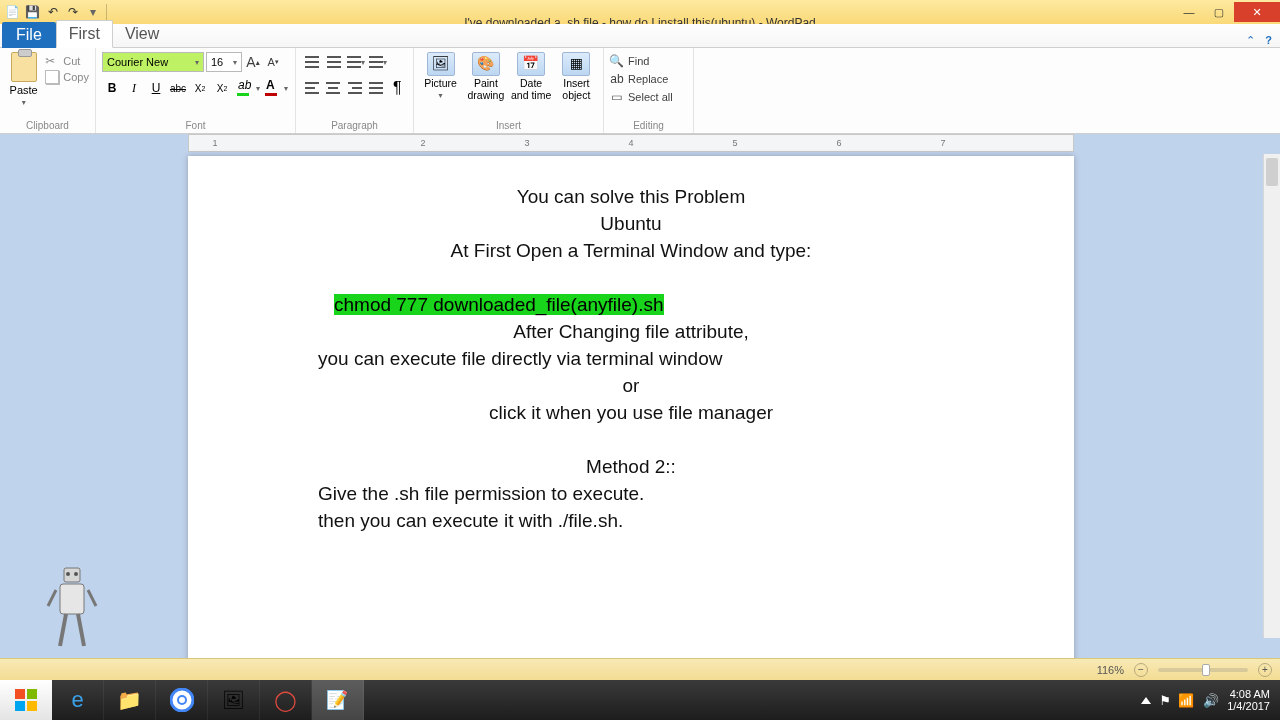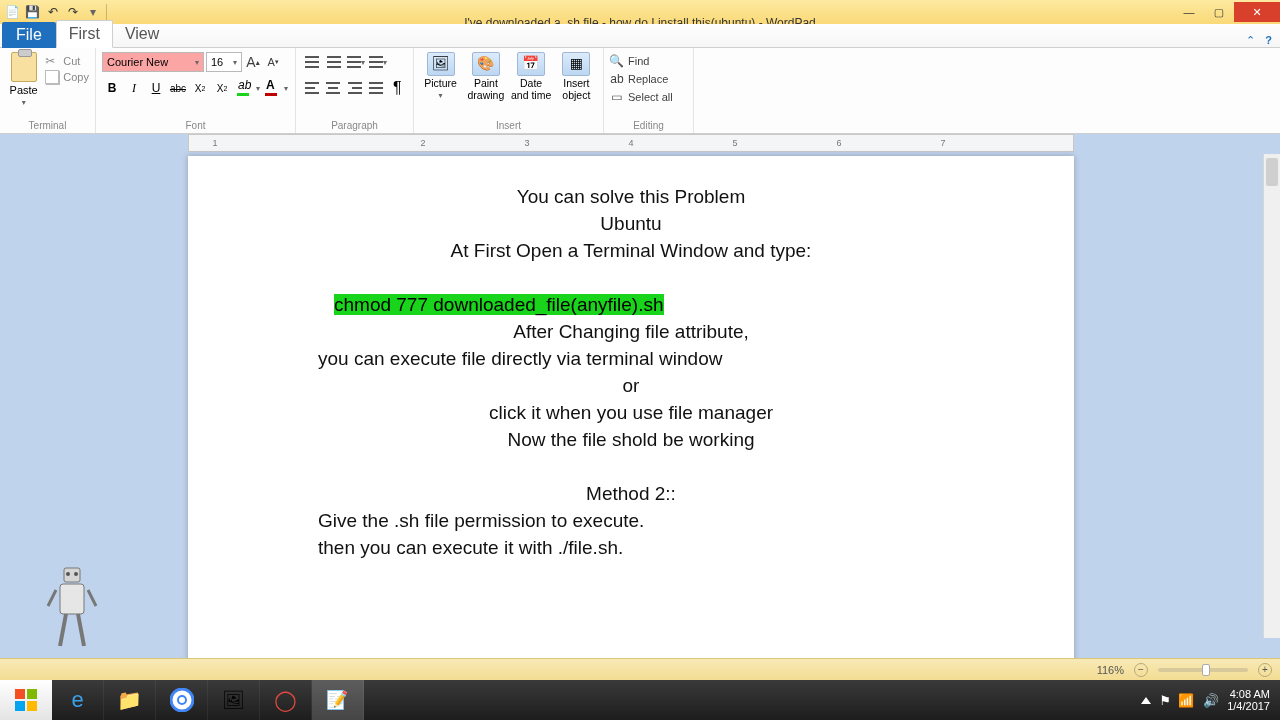--- a/index.html
+++ b/index.html
@@ -35,21 +35,21 @@
 .paste-btn { display: flex; flex-direction: column; align-items: center; width: 40px; font-size: 11px; gap: 2px; }
 .paste-icon { width: 26px; height: 30px; background: #f8e0a0; border: 1px solid #c7a95d; border-radius: 2px; position: relative; }
 .paste-icon::before { content:""; position:absolute; top:-4px; left:6px; width:12px; height:6px; background:#ccc; border:1px solid #999; border-radius:2px;}
 .clip-small { display:flex; align-items:center; gap:4px; font-size:11px; color:#888; }
 .clip-small .sicon { width:14px; height:14px; }
 .scissors::before { content:"✂"; font-size:12px; color:#8a8a8a; }
 .copyico { width:14px;height:14px; background:#fff; border:1px solid #bbb; box-shadow:1px 1px 0 #bbb; }
 
 
 .font-row1 { display:flex; gap:2px; align-items:center; }
-.font-name { width: 102px; height: 20px; border:1px solid #b9b9b9; background:#fca5a5; font-size:11px; padding:2px 4px; display:flex; align-items:center; justify-content:space-between; }
+.font-name { width: 102px; height: 20px; border:1px solid #b9b9b9; background:#bef264; font-size:11px; padding:2px 4px; display:flex; align-items:center; justify-content:space-between; }
 .font-size { width: 36px; height:20px; border:1px solid #b9b9b9; background:#fff; font-size:11px; padding:2px 4px; display:flex; align-items:center; justify-content:space-between; }
 .fontbtn { width:18px; height:18px; display:flex; align-items:center; justify-content:center; font-size:12px; color:#3f3f3f; }
 .font-row2 { display:flex; gap:2px; align-items:center; margin-top:4px; }
 .fbtn { width:20px; height:20px; display:flex; align-items:center; justify-content:center; font-size:12px; }
 .fbtn.small { font-size:10px; }
 .color-sw { width:20px; height:20px; position:relative; }
 .color-sw span.letter { position:absolute; top:0; left:4px; font-size:12px; }
 .color-sw span.bar { position:absolute; bottom:2px; left:3px; width:12px; height:3px; }
 
 
@@ -149,21 +149,21 @@
           <div class="clip-small">
               <span class="sicon scissors"></span>
               <span>Cut</span>
             </div>
           <div class="clip-small">
               <span class="sicon copyico"></span>
               <span>Copy</span>
             </div>
         </div>
       </div>
-      <div class="group-label">Terminal</div>
+      <div class="group-label">Clipboard</div>
     </div>
 
     <div class="group" style="width:200px;">
       <div class="gcol">
         <div class="font-row1">
           <div class="font-name">
               <span>Courier New</span>
               <span class="caret">▾</span>
             </div>
           <div class="font-size">
@@ -322,21 +322,20 @@
     <div class="page">
       <div class="c">You can solve this Problem</div>
       <div class="c">Ubuntu</div>
       <div class="c">At First Open a Terminal Window and type:</div>
       <div class="c">&nbsp;</div>
       <div style="padding-left:16px;"><span class="hl">chmod 777 downloaded_file(anyfile).sh</span></div>
       <div class="c">After Changing file attribute,</div>
       <div>you can execute file directly via terminal window</div>
       <div class="c">or</div>
       <div class="c">click it when you use file manager</div>
-      <div class="c">Now the file shold be working</div>
       <div class="c">&nbsp;</div>
       <div class="c">Method 2::</div>
       <div>Give the .sh file permission to execute.</div>
       <div>then you can execute it with ./file.sh.</div>
     </div>
 
     <div class="vscroll">
       <div class="thumb"></div>
     </div>
   </div>

